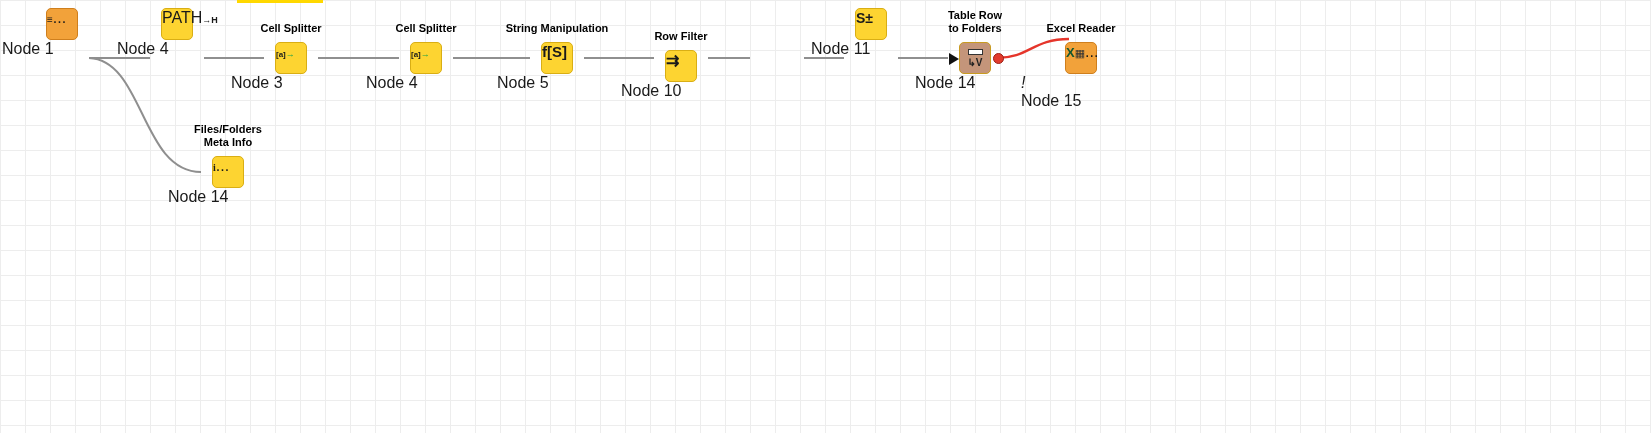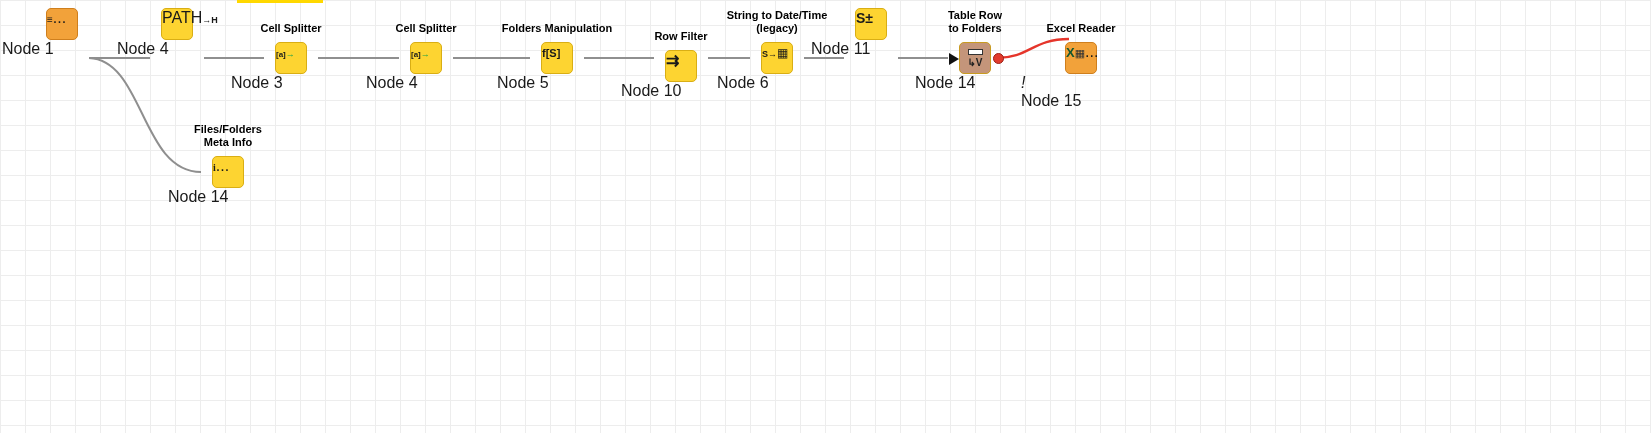--- a/index.html
+++ b/index.html
@@ -160,37 +160,30 @@
       <div class="node-lights"><span class="light off"></span><span class="light off"></span><span class="light green"></span></div>
       <div class="node-label">Node 3</div>
     </div>
     <div class="wf-node" style="left: 366px; top: 4px;">
       <div class="node-title">Cell Splitter</div>
       <div class="node-body body-yellow"><span class="tdoc"></span><span class="ictx" style="right:2px;top:13px;font-size:8px;font-weight:bold">[a]</span><span class="ictx" style="right:2px;top:3px;font-size:9px;color:#1fa24a;font-weight:bold">→</span><span class="port-in"></span><span class="port-out"></span></div>
       <div class="node-lights"><span class="light off"></span><span class="light off"></span><span class="light green"></span></div>
       <div class="node-label">Node 4</div>
     </div>
     <div class="wf-node" style="left: 497px; top: 4px;">
-      <div class="node-title">Folders Manipulation</div>
-      <div class="node-body body-yellow"><span class="ictx" style="left:0;right:0;top:10px;font-size:11px;font-weight:bold;text-align:center">f[S]</span><span class="port-in"></span><span class="port-out"></span></div>
+      <div class="node-title">String Manipulation</div>
+      <div class="node-body body-yellow"><span class="ictx" style="left:0;right:0;top:10px;font-size:15px;font-weight:bold;text-align:center">f[S]</span><span class="port-in"></span><span class="port-out"></span></div>
       <div class="node-lights"><span class="light off"></span><span class="light off"></span><span class="light green"></span></div>
       <div class="node-label">Node 5</div>
     </div>
     <div class="wf-node" style="left: 621px; top: 12px;">
       <div class="node-title">Row Filter</div>
       <div class="node-body body-yellow"><span class="ictx" style="left:0;right:0;top:6px;font-size:16px;font-weight:bold;text-align:center">⇉</span><span class="port-in"></span><span class="port-out"></span></div>
       <div class="node-lights"><span class="light off"></span><span class="light off"></span><span class="light green"></span></div>
       <div class="node-label">Node 10</div>
-    </div>
-    <div class="wf-node" style="left: 717px; top: 4px;">
-      <div class="node-title">String to Date/Time
-(legacy)</div>
-      <div class="node-body body-yellow"><span class="ictx" style="left:4px;top:6px;font-size:9px;font-weight:bold">S→</span><span class="ictx" style="right:3px;bottom:4px;font-size:12px">▦</span><span class="port-in"></span><span class="port-out"></span></div>
-      <div class="node-lights"><span class="light off"></span><span class="light off"></span><span class="light green"></span></div>
-      <div class="node-label">Node 6</div>
     </div>
     <div class="wf-node" style="left: 811px; top: 4px;">
       <div class="node-body body-yellow"><span class="ictx" style="left:0;right:0;top:7px;font-size:14px;font-weight:bold;text-align:center">S±</span><span class="port-in"></span><span class="port-out"></span></div>
       <div class="node-lights"><span class="light off"></span><span class="light off"></span><span class="light green"></span></div>
       <div class="node-label">Node 11</div>
     </div>
     <div class="wf-node" style="left: 915px; top: 4px;">
       <div class="node-title">Table Row
 to Folders</div>
       <div class="node-body body-tan">

